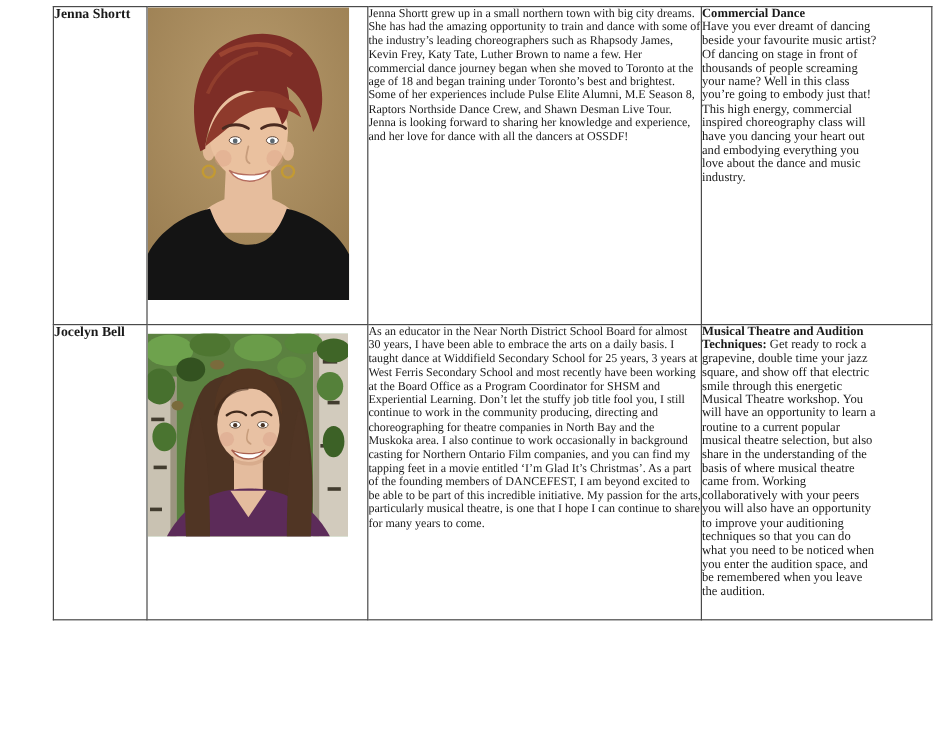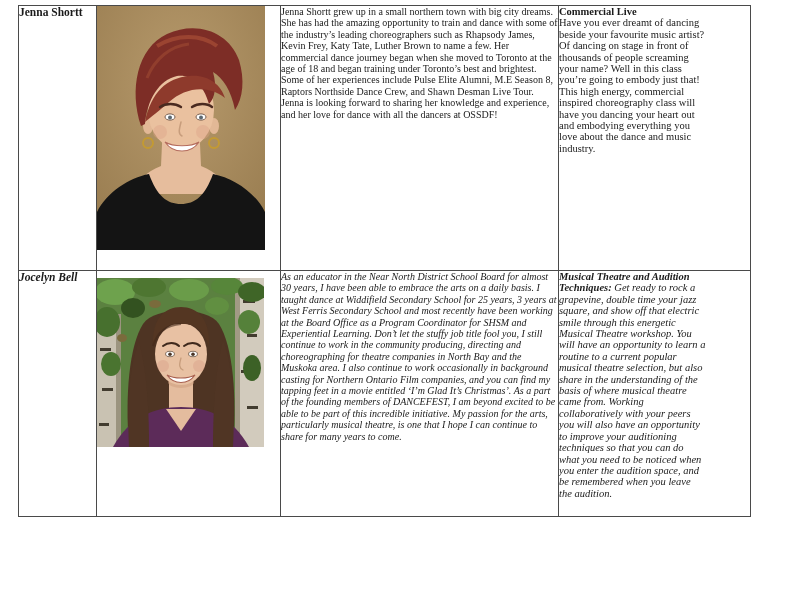--- a/index.html
+++ b/index.html
@@ -3,31 +3,31 @@
 <meta charset="utf-8">
 <style>
   html,body{margin:0;padding:0;}
   body{
     width:792px;height:612px;background:#ffffff;
     font-family:"Liberation Serif","DejaVu Serif",serif;
     color:#1a1a1a;overflow:hidden;
   }
   .sheet{position:relative;width:792px;height:612px;background:#ffffff;}
   table.bio-table{
-    position:absolute;left:18px;top:5px;
+    position:absolute;left:44px;top:5px;
     border-collapse:collapse;table-layout:fixed;
   }
   table.bio-table td{
     border:1px solid #4a4a4a;
     vertical-align:top;
     padding:0;
     overflow:hidden;
   }
   tr.r1{height:265px;}
-  tr.r2{height:246px;font-style:italic;}
+  tr.r2{height:246px;}
   .name-cell{
     padding:4px 3px 0 3px;
     font-weight:bold;
     font-size:11.5px;
     line-height:13px;
   }
   .photo-cell{padding:9px 0 0 10px;}
   tr.r2 .photo-cell{padding-top:7px;}
   .bio-cell{
     padding:3px 4px 0 3px;
@@ -90,21 +90,21 @@
             <circle cx="73" cy="111.5" r="2" fill="#5b6770"></circle>
             <ellipse cx="104" cy="111" rx="5" ry="3.1" fill="#ffffff" stroke="#5a4336" stroke-width="0.8"></ellipse>
             <circle cx="104" cy="111.5" r="2" fill="#5b6770"></circle>
             <path d="M84,116 C82,124 81,128 85,130" fill="none" stroke="#c79d7c" stroke-width="1.5" stroke-linecap="round"></path>
             <circle cx="63" cy="126" r="7" fill="#dd9f88" opacity="0.4"></circle>
             <circle cx="106" cy="126" r="7" fill="#dd9f88" opacity="0.4"></circle>
             <path d="M68,136 C76,148 94,148 102,136 C94,141 76,141 68,136 Z" fill="#ffffff" stroke="#b56d5e" stroke-width="1.2"></path>
           </svg>
         </td>
         <td class="bio-cell">Jenna Shortt grew up in a small northern town with big city dreams. She has had the amazing opportunity to train and dance with some of the industry’s leading choreographers such as Rhapsody James, Kevin Frey, Katy Tate, Luther Brown to name a few. Her commercial dance journey began when she moved to Toronto at the age of 18 and began training under Toronto’s best and brightest. Some of her experiences include Pulse Elite Alumni, M.E Season 8, Raptors Northside Dance Crew, and Shawn Desman Live Tour. Jenna is looking forward to sharing her knowledge and experience, and her love for dance with all the dancers at OSSDF!</td>
-        <td class="class-cell"><span class="class-title">Commercial Live</span><span>
+        <td class="class-cell"><span class="class-title">Commercial Dance</span><span>
 Have you ever dreamt of dancing
 beside your favourite music artist?
 Of dancing on stage in front of
 thousands of people screaming
 your name? Well in this class
 you’re going to embody just that!
 This high energy, commercial
 inspired choreography class will
 have you dancing your heart out
 and embodying everything you

